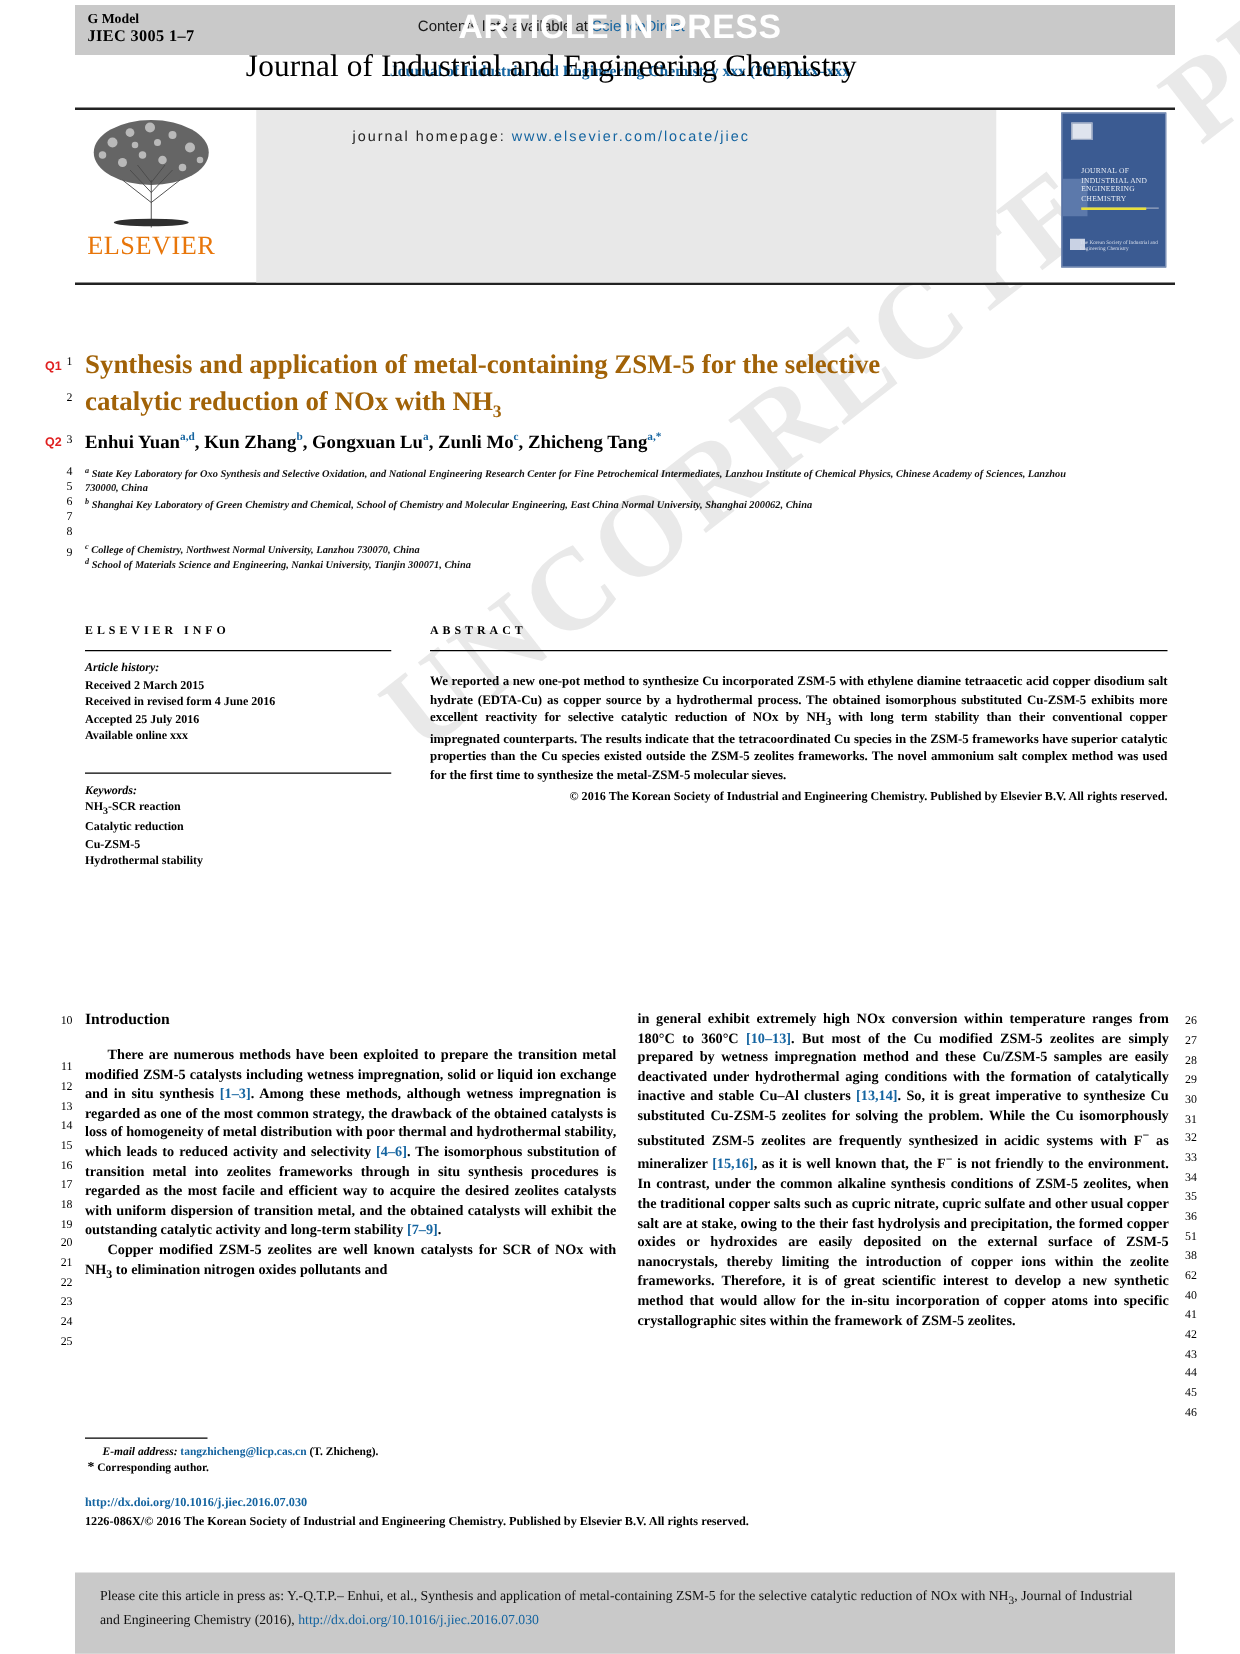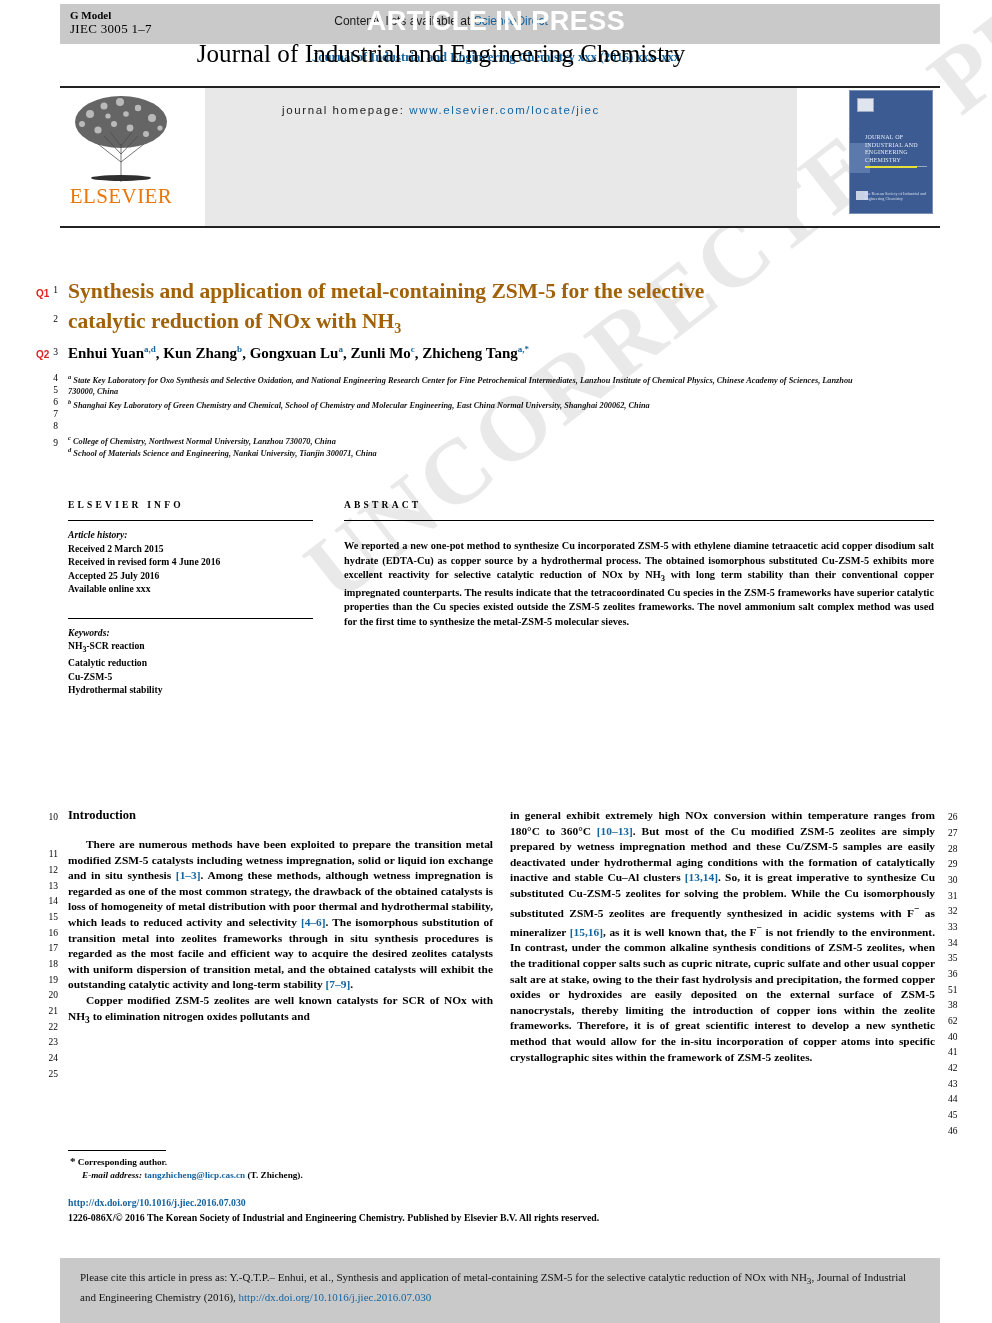--- a/index.html
+++ b/index.html
@@ -36,21 +36,21 @@
     position: absolute;
     left: 70px;
     top: 8px;
     font-family: "Liberation Serif", serif;
     font-size: 11px;
     font-weight: bold;
     line-height: 14px;
     color: #000;
     z-index: 5;
   }
-  .gmodel .l2 { font-weight: normal; font-size: 13px; letter-spacing: 0.3px;}
+  .gmodel .l2 { font-weight: bold; font-size: 13px; letter-spacing: 0.3px;}
   .aip {
     position: absolute;
     left: 0;
     top: 6px;
     width: 992px;
     text-align: center;
     font-family: "Liberation Sans", sans-serif;
     font-size: 27px;
     font-weight: bold;
     letter-spacing: 0.5px;
@@ -633,43 +633,44 @@
       <div>Catalytic reduction</div>
       <div>Cu-ZSM-5</div>
       <div>Hydrothermal stability</div>
     </div>
   </div>
 
   <div class="abs-col">
     <div class="sec-head">ABSTRACT</div>
     <div class="rule-thin wide" style="margin-bottom:18px;"></div>
     <div class="abs-text">We reported a new one-pot method to synthesize Cu incorporated ZSM-5 with ethylene diamine tetraacetic acid copper disodium salt hydrate (EDTA-Cu) as copper source by a hydrothermal process. The obtained isomorphous substituted Cu-ZSM-5 exhibits more excellent reactivity for selective catalytic reduction of NOx by NH<sub>3</sub> with long term stability than their conventional copper impregnated counterparts. The results indicate that the tetracoordinated Cu species in the ZSM-5 frameworks have superior catalytic properties than the Cu species existed outside the ZSM-5 zeolites frameworks. The novel ammonium salt complex method was used for the first time to synthesize the metal-ZSM-5 molecular sieves.</div>
+    <div class="abs-copy">© 2016 The Korean Society of Industrial and Engineering Chemistry. Published by Elsevier B.V. All rights reserved.</div>
   </div>
 
   <div class="body-left">
     <div class="h1">Introduction</div>
     <p class="para">There are numerous methods have been exploited to prepare the transition metal modified ZSM-5 catalysts including wetness impregnation, solid or liquid ion exchange and in situ synthesis <span class="ref">[1–3]</span>. Among these methods, although wetness impregnation is regarded as one of the most common strategy, the drawback of the obtained catalysts is loss of homogeneity of metal distribution with poor thermal and hydrothermal stability, which leads to reduced activity and selectivity <span class="ref">[4–6]</span>. The isomorphous substitution of transition metal into zeolites frameworks through in situ synthesis procedures is regarded as the most facile and efficient way to acquire the desired zeolites catalysts with uniform dispersion of transition metal, and the obtained catalysts will exhibit the outstanding catalytic activity and long-term stability <span class="ref">[7–9]</span>.</p>
     <p class="para">Copper modified ZSM-5 zeolites are well known catalysts for SCR of NOx with NH<sub>3</sub> to elimination nitrogen oxides pollutants and</p>
   </div>
 
   <div class="body-right">
     <p class="para cont">in general exhibit extremely high NOx conversion within temperature ranges from 180°C to 360°C <span class="ref">[10–13]</span>. But most of the Cu modified ZSM-5 zeolites are simply prepared by wetness impregnation method and these Cu/ZSM-5 samples are easily deactivated under hydrothermal aging conditions with the formation of catalytically inactive and stable Cu–Al clusters <span class="ref">[13,14]</span>. So, it is great imperative to synthesize Cu substituted Cu-ZSM-5 zeolites for solving the problem. While the Cu isomorphously substituted ZSM-5 zeolites are frequently synthesized in acidic systems with F<sup>−</sup> as mineralizer <span class="ref">[15,16]</span>, as it is well known that, the F<sup>−</sup> is not friendly to the environment. In contrast, under the common alkaline synthesis conditions of ZSM-5 zeolites, when the traditional copper salts such as cupric nitrate, cupric sulfate and other usual copper salt are at stake, owing to the their fast hydrolysis and precipitation, the formed copper oxides or hydroxides are easily deposited on the external surface of ZSM-5 nanocrystals, thereby limiting the introduction of copper ions within the zeolite frameworks. Therefore, it is of great scientific interest to develop a new synthetic method that would allow for the in-situ incorporation of copper atoms into specific crystallographic sites within the framework of ZSM-5 zeolites.</p>
   </div>
 
   <div class="foot-rule"></div>
   <div class="footnote">
-    <div>
-      <span class="star">*</span>
-      <span>Corresponding author.</span>
-    </div>
     <div style="padding-left:12px;">
       <span class="ital">E-mail address:</span>
       <span class="mail">tangzhicheng@licp.cas.cn</span>
       <span>(T. Zhicheng).</span>
     </div>
+    <div>
+      <span class="star">*</span>
+      <span>Corresponding author.</span>
+    </div>
   </div>
 
   <div class="doi-line">http://dx.doi.org/10.1016/j.jiec.2016.07.030</div>
   <div class="copy-line">1226-086X/© 2016 The Korean Society of Industrial and Engineering Chemistry. Published by Elsevier B.V. All rights reserved.</div>
 
   <div class="cite-box">
     <div class="cite-text">
       <span>Please cite this article in press as: Y.-Q.T.P.– Enhui, et al., Synthesis and application of metal-containing ZSM-5 for the selective catalytic reduction of NOx with NH</span><sub>3</sub><span>, Journal of Industrial and Engineering Chemistry (2016), </span><span class="lnk">http://dx.doi.org/10.1016/j.jiec.2016.07.030</span>
     </div>
   </div>

